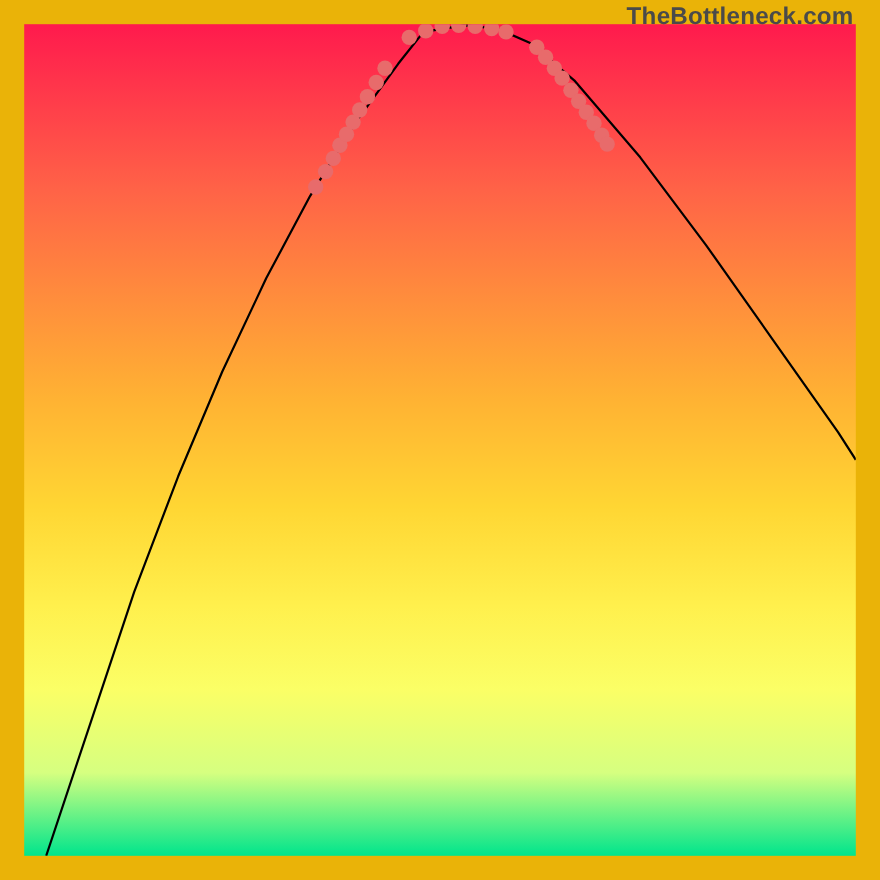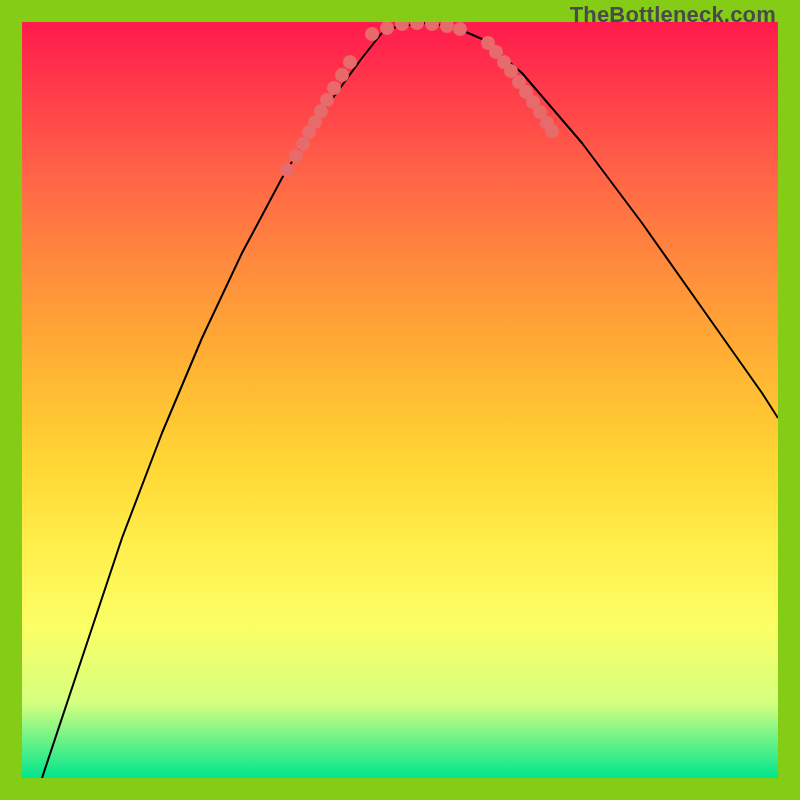--- a/index.html
+++ b/index.html
@@ -1,21 +1,21 @@
 <!DOCTYPE html>
 <html><head>
 <meta charset="utf-8">
 <style>
   * { margin: 0; padding: 0; box-sizing: border-box; }
   html, body { width: 800px; height: 800px; overflow: hidden; background: #000; }
   .frame {
     position: relative;
     width: 800px;
     height: 800px;
-    background: #84cc16;
+    background: #eab308;
   }
   .plot-area {
     position: absolute;
     left: 22px;
     top: 22px;
     width: 756px;
     height: 756px;
     background: linear-gradient(to bottom,
       #ff1a4d 0%,
       #ff3f4a 10%,

